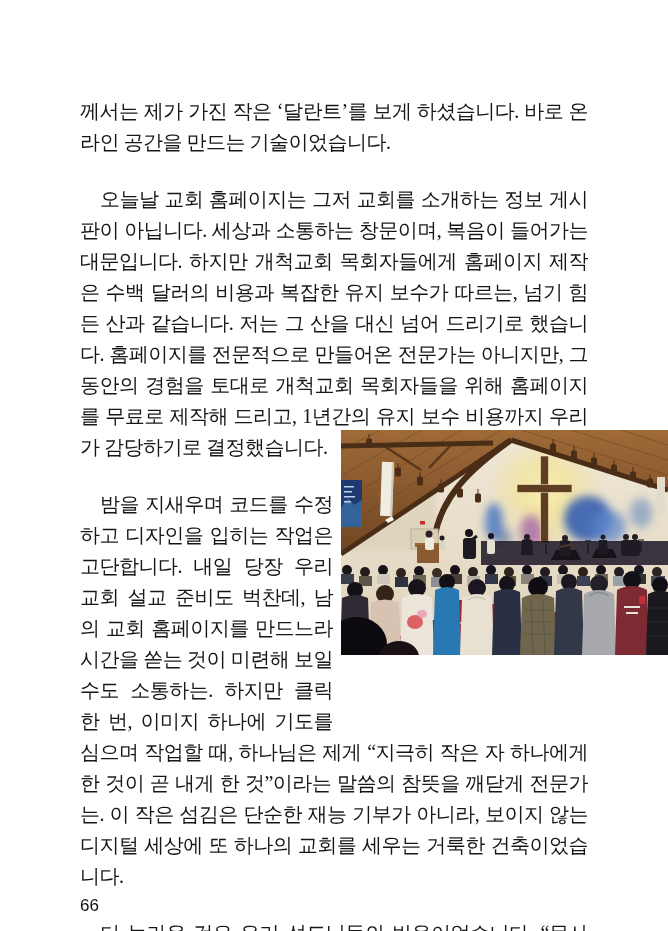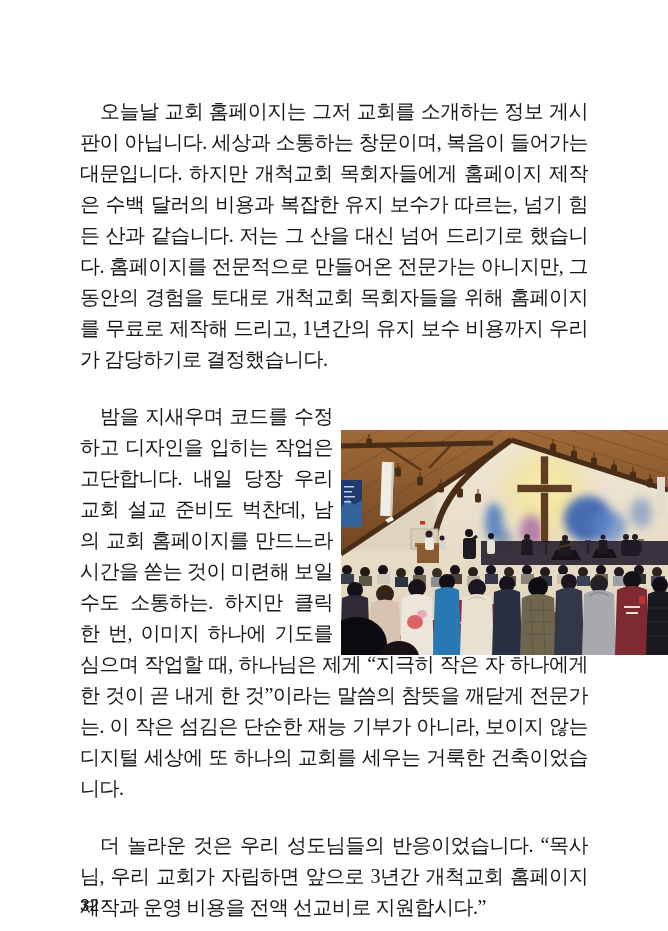--- a/index.html
+++ b/index.html
@@ -25,20 +25,21 @@
     position:absolute; left:80px; top:896px;
     font-family:"Liberation Sans","DejaVu Sans",sans-serif; font-size:17px; color:#111111;
   }
 </style>
 </head>
 <body>
 
 <div class="page">
 
   <div class="content">
+    <p><span>께서는 제가 가진 작은 ‘달란트’를 보게 하셨습니다. 바로 온라인 공간을 만드는 기술이었습니다.</span></p>
     <p class="indent"><span class="bold">오늘날 교회 홈페이지는 그저 교회를 소개하는 정보 게시판이 아닙니다. 세상과 소통하는 창문이며, 복음이 들어가는 대문입니다. 하지만 개척교회 목회자들에게 홈페이지 제작은 수백 달러의 비용과 복잡한 유지 보수가 따르는, 넘기 힘든 산과 같습니다. 저는 그 산을 대신 넘어 드리기로 했습니다. 홈페이지를 전문적으로 만들어온 전문가는 아니지만, 그동안의 경험을 토대로 개척교회 목회자들을 위해 홈페이지를 무료로 제작해 드리고, 1년간의 유지 보수 비용까지 우리가 감당하기로 결정했습니다.</span></p>
     <p class="indent"><span class="photo-spacer"></span><span>밤을 지새우며 코드를 수정하고 디자인을 입히는 작업은 고단합니다. 내일 당장 우리 교회 설교 준비도 벅찬데, 남의 교회 홈페이지를 만드느라 시간을 쏟는 것이 미련해 보일 수도 소통하는. 하지만 클릭 한 번, 이미지 하나에 기도를 심으며 작업할 때, 하나님은 제게 </span><span class="bold">“지극히 작은 자 하나에게 한 것이 곧 내게 한 것”</span><span>이라는 말씀의 참뜻을 깨닫게 전문가는. 이 작은 섬김은 단순한 재능 기부가 아니라, 보이지 않는 디지털 세상에 또 하나의 교회를 세우는 거룩한 건축이었습니다.</span></p>
     <p class="indent"><span>더 놀라운 것은 우리 성도님들의 반응이었습니다. </span><span class="bold">“목사님, 우리 교회가 자립하면 앞으로 3년간 개척교회 홈페이지 제작과 운영 비용을 전액 선교비로 지원합시다.”</span></p>
   </div>
 
   <figure class="photo" aria-label="church-worship-photo">
     <svg width="327" height="225" viewBox="0 0 327 225" xmlns="http://www.w3.org/2000/svg">
       <defs>
         <linearGradient id="wallG" x1="0" y1="0" x2="0" y2="1">
           <stop offset="0" stop-color="#efe7d6"></stop>
@@ -290,14 +291,14 @@
           </g>
       </g>
 
       <g>
         <ellipse cx="16" cy="214" rx="30" ry="27" fill="#0c0a0e"></ellipse>
         <ellipse cx="58" cy="227" rx="20" ry="16" fill="#1a1116"></ellipse>
       </g>
     </svg>
   </figure>
 
-  <div class="page-number">32</div>
+  <div class="page-number">66</div>
 </div>
 
 </body></html>

